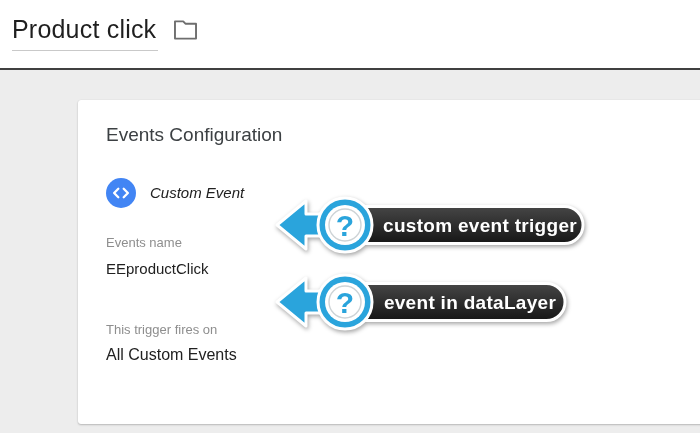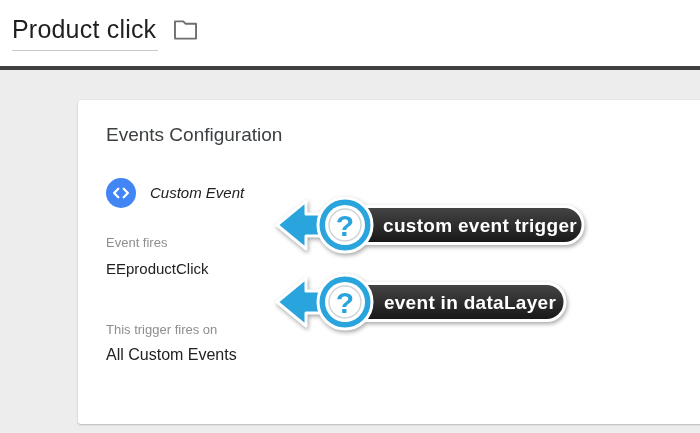--- a/index.html
+++ b/index.html
@@ -10,21 +10,21 @@
     font-family: "Liberation Sans", sans-serif;
     position: relative;
   }
 
   
   .page-header {
     position: absolute;
     top: 0; left: 0; right: 0;
     height: 70px;
     background: #ffffff;
-    border-bottom: 4px solid #404040;
+    border-bottom: 2px solid #404040;
     display: flex;
     align-items: flex-start;
     padding: 15px 0 0 12px;
     box-sizing: border-box;
   }
   .page-title {
     font-size: 25px;
     color: #1f1f1f;
     letter-spacing: .2px;
     padding: 0 2px 7px 0;
@@ -166,21 +166,21 @@
 
     <div class="type-row">
       <span class="type-icon">
         <svg width="30" height="30" viewBox="0 0 30 30">
           <path d="M12.3 10.8 L8.1 15 l4.2 4.2 M17.7 10.8 L21.9 15 l-4.2 4.2" fill="none" stroke="#ffffff" stroke-width="2.3" stroke-linecap="round" stroke-linejoin="round"></path>
         </svg>
       </span>
       <span class="type-value">Custom Event</span>
     </div>
 
-    <div class="field-label lbl-event-name">Event fires</div>
+    <div class="field-label lbl-event-name">Events name</div>
     <div class="event-name-value">EEproductClick</div>
 
     <div class="field-label lbl-fires-on">This trigger fires on</div>
     <div class="fires-on-value">All Custom Events</div>
   </section>
 
   <div class="callout callout-1">
     <svg width="330" height="80" viewBox="0 0 330 80">
       <defs>
         <linearGradient id="pillGrad1" x1="0" y1="0" x2="0" y2="1">

